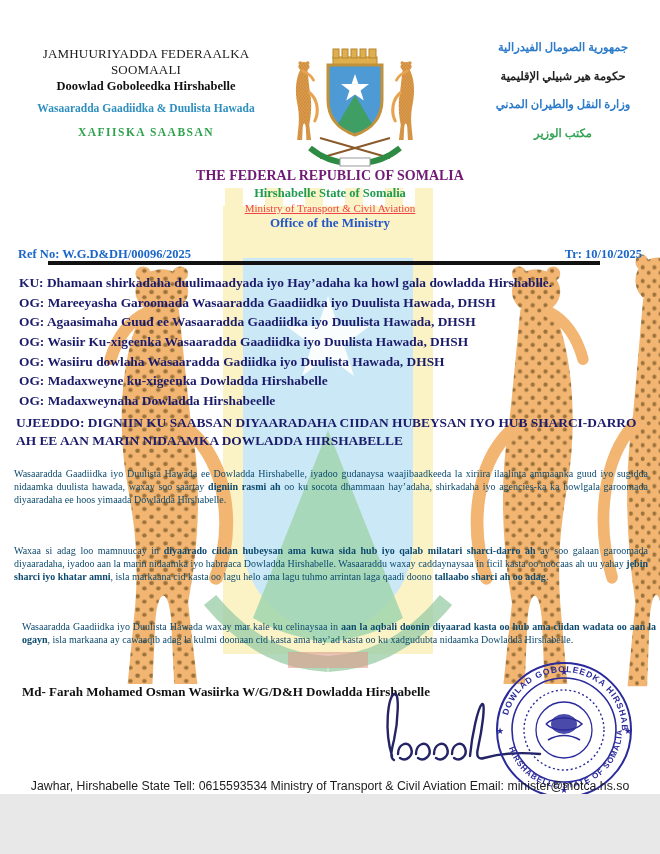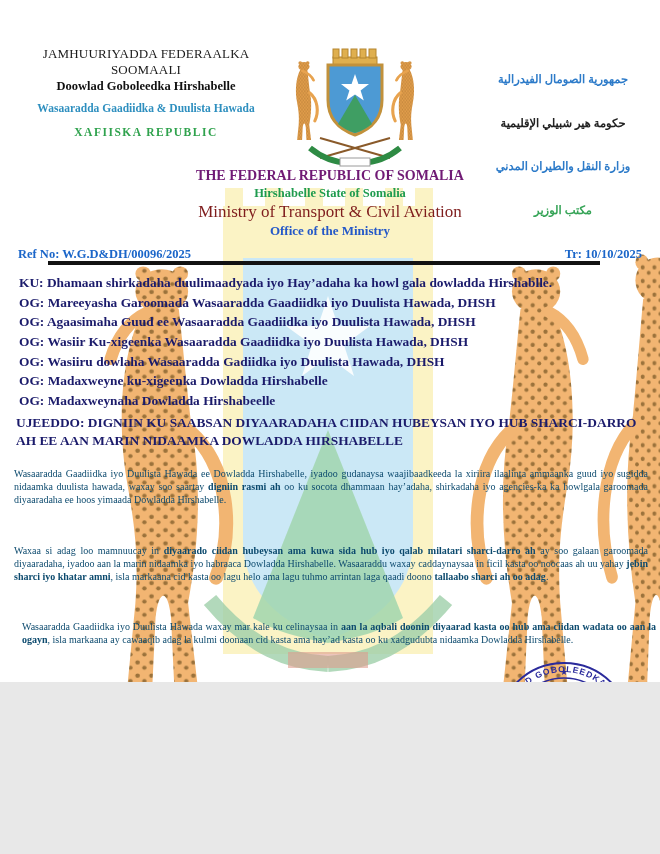--- a/index.html
+++ b/index.html
@@ -1,41 +1,41 @@
 <!DOCTYPE html>
 <html><head>
 <meta charset="utf-8">
 <style>
   html,body{margin:0;padding:0;background:#e8e8e8;}
-  .page{position:relative;width:660px;height:682px;background:#ffffff;overflow:hidden;
+  .page{position:relative;width:660px;height:794px;background:#ffffff;overflow:hidden;
         font-family:"Liberation Serif","DejaVu Serif",serif;color:#1d1d1d;}
   .abs{position:absolute;}
   .layer-text{position:absolute;inset:0;z-index:2;}
   .layer-wm{position:absolute;inset:0;z-index:1;}
 
   
   .hdr-left{left:14px;top:46px;width:264px;text-align:center;line-height:1.25;}
   .hl1{font-size:13px;color:#1a1a1a;letter-spacing:.2px;}
   .hl2{font-size:12.5px;font-weight:bold;color:#111;}
   .hl3{font-size:11.5px;font-weight:bold;color:#2e8fbf;margin-top:7px;}
   .hl4{font-size:11.5px;font-weight:bold;color:#2fa24d;letter-spacing:1.5px;margin-top:9px;}
 
   
   .hdr-ar{right:12px;top:42px;width:170px;text-align:center;direction:rtl;line-height:1;}
-  .hdr-ar div{margin-bottom:17px;font-size:11.5px;font-weight:bold;margin-top:32px;}
+  .hdr-ar div{margin-bottom:17px;font-size:11.5px;font-weight:bold;}
   .ar-blue{color:#2d7bc9;} .ar-black{color:#222;} .ar-green{color:#36a457;}
 
   
   .emblem{left:278px;top:48px;width:154px;height:120px;}
 
   
   .ctr{left:0;top:167px;width:100%;text-align:center;line-height:1.28;}
   .ct1{font-size:14px;font-weight:bold;color:#701a75;}
   .ct2{font-size:12.5px;font-weight:bold;color:#1e9b4e;}
-  .ct3{font-size:17px;color:#7f1d1d;}
+  .ct3{font-size:11px;color:#ef4444;text-decoration:underline;}
   .ct4{font-size:13px;font-weight:bold;color:#2458c8;}
 
   
   .refrow{left:18px;top:247px;width:624px;display:flex;justify-content:space-between;
           font-size:12.5px;font-weight:bold;color:#1b66c9;}
   .rule{left:48px;top:261px;width:552px;height:4px;background:#121212;}
 
   
   .recipients{left:19px;top:276px;width:620px;font-size:13.4px;font-weight:bold;color:#1b1b6b;}
   .recipients div{margin-bottom:5.6px;line-height:1.05;}
@@ -103,21 +103,21 @@
       </g>
     </svg>
   </div>
 
   <div class="layer-text">
 
     <div class="abs hdr-left">
       <div class="hl1">JAMHUURIYADDA FEDERAALKA SOOMAALI</div>
       <div class="hl2">Doowlad Goboleedka Hirshabelle</div>
       <div class="hl3">Wasaaradda Gaadiidka &amp; Duulista Hawada</div>
-      <div class="hl4">XAFIISKA REPUBLIC</div>
+      <div class="hl4">XAFIISKA SAABSAN</div>
     </div>
 
     <div class="abs emblem">
       <svg width="154" height="120" viewBox="0 0 154 120">
         <defs>
           <pattern id="spotsE" width="5" height="5" patternUnits="userSpaceOnUse">
             <rect width="5" height="5" fill="#e8a34f"></rect>
             <circle cx="1.4" cy="1.4" r="0.9" fill="#6d4410"></circle>
             <circle cx="3.8" cy="3.4" r="0.8" fill="#6d4410"></circle>
           </pattern>

